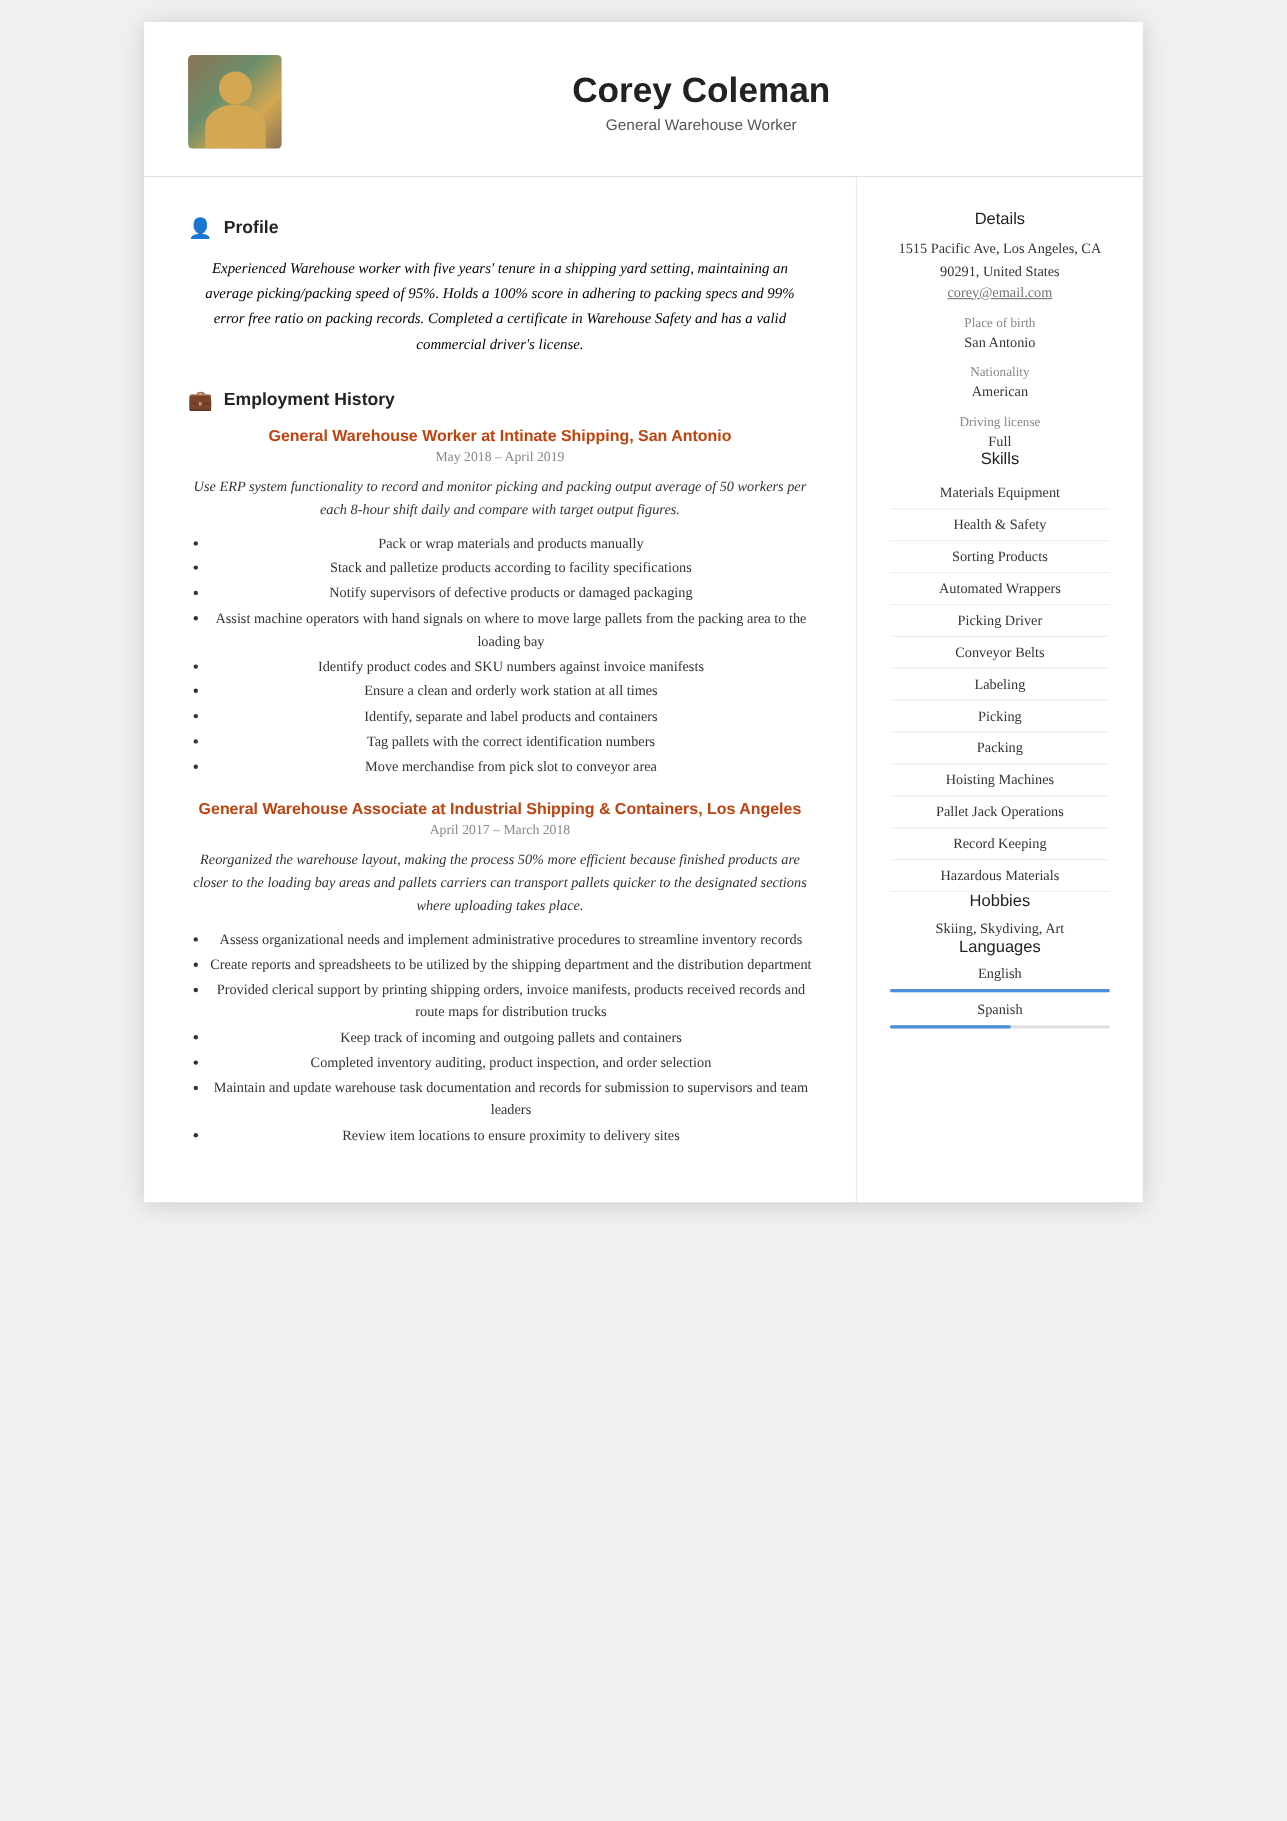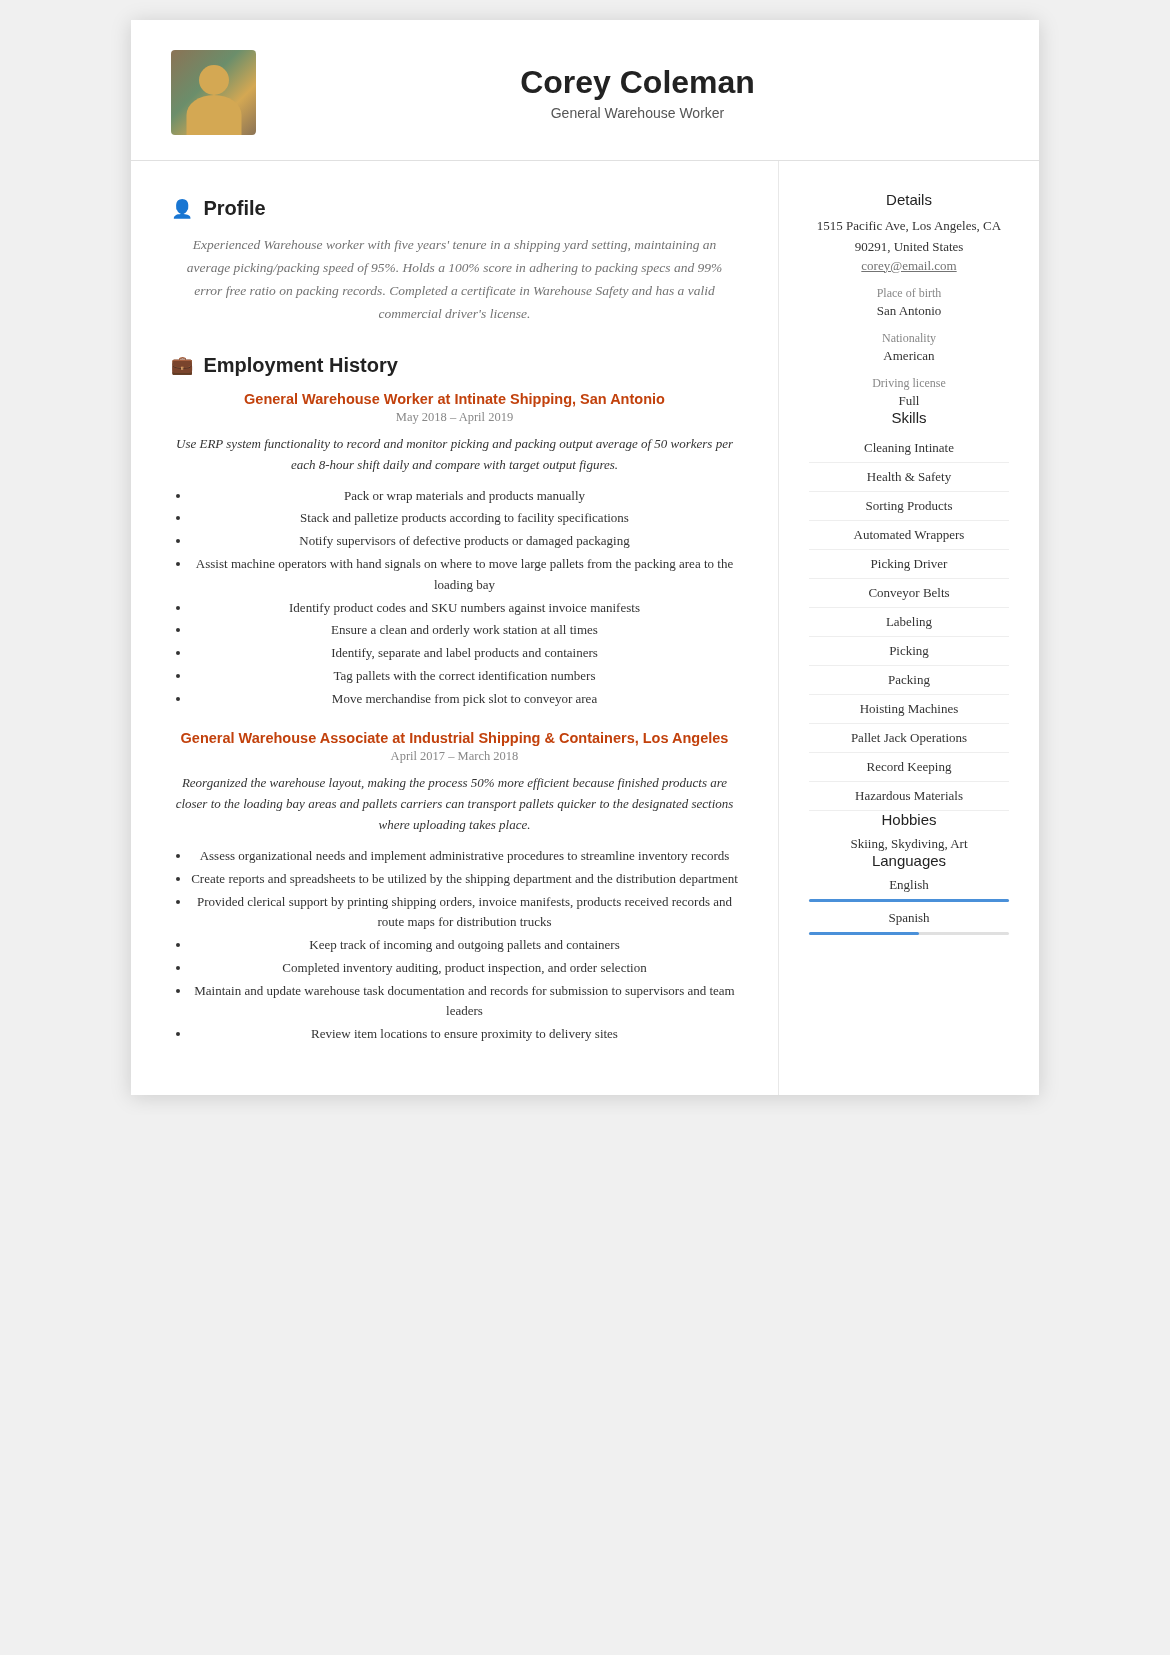--- a/index.html
+++ b/index.html
@@ -97,41 +97,41 @@
       align-items: center;
       gap: 10px;
       margin-bottom: 14px;
       margin-top: 6px;
     }
     .section-icon {
       font-size: 18px;
       color: #333;
     }
     .section-title {
-      font-size: 20px;
+      font-size: 16px;
       font-weight: bold;
       color: #222;
       font-family: Arial, sans-serif;
     }
     .section-title-right {
       font-size: 15px;
       font-weight: normal;
       color: #222;
       font-family: Arial, sans-serif;
       margin-bottom: 8px;
       margin-top: 18px;
     }
     .section-title-right:first-child { margin-top: 0; }
     
     .profile-section { margin-bottom: 28px; }
     .profile-text {
       font-style: italic;
       font-size: 13.5px;
       line-height: 1.7;
-      color: #737373;
+      color: #000000;
     }
     
     .job-title {
       font-size: 14.5px;
       font-weight: bold;
       color: #c2410c;
       font-family: Arial, sans-serif;
       margin-bottom: 3px;
     }
     .job-dates {
@@ -288,21 +288,21 @@
         <div class="detail-value">American</div>
 
         <div class="detail-label">Driving license</div>
         <div class="detail-value">Full</div>
       </div>
 
 
       <div>
         <div class="section-title-right">Skills</div>
         <div id="skills-list">
-            <div class="skill-item">Cleaning Intinate</div>
+            <div class="skill-item">Materials Equipment</div>
             <div class="skill-item">Health &amp; Safety</div>
             <div class="skill-item">Sorting Products</div>
             <div class="skill-item">Automated Wrappers</div>
             <div class="skill-item">Picking Driver</div>
             <div class="skill-item">Conveyor Belts</div>
             <div class="skill-item">Labeling</div>
             <div class="skill-item">Picking</div>
             <div class="skill-item">Packing</div>
             <div class="skill-item">Hoisting Machines</div>
             <div class="skill-item">Pallet Jack Operations</div>

